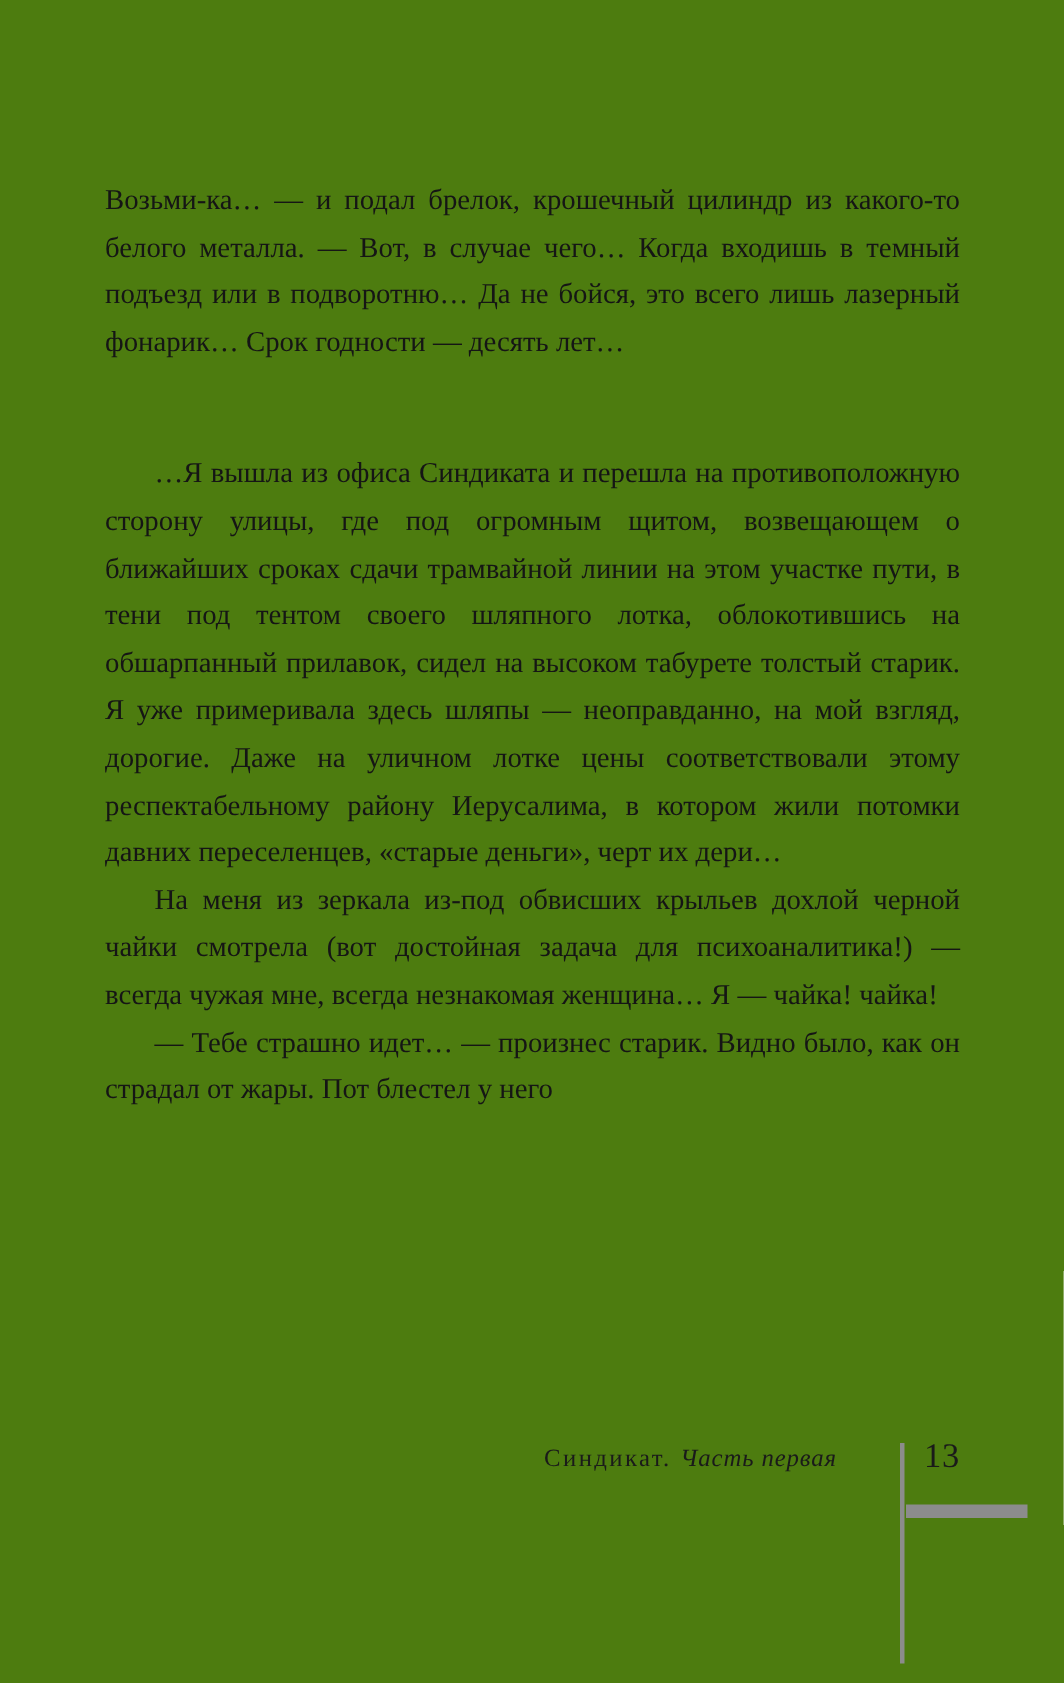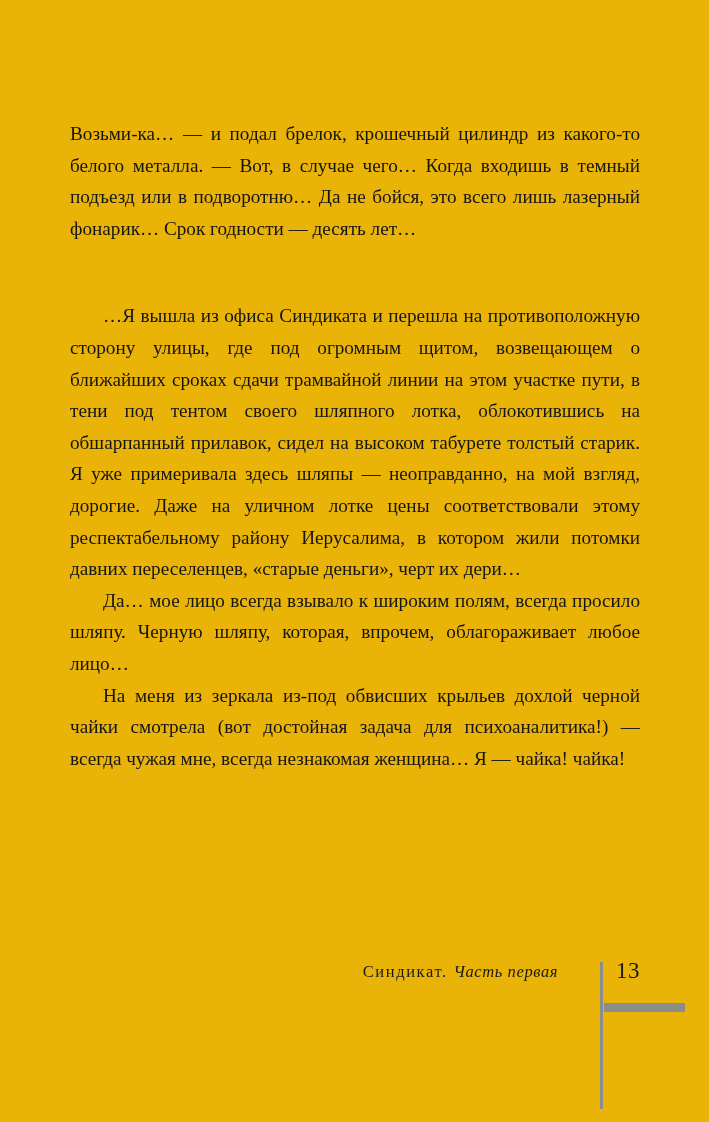--- a/index.html
+++ b/index.html
@@ -13,21 +13,21 @@
     position: relative;
     font-family: "Liberation Serif", serif;
     color: #1a1a1a;
     overflow: hidden;
   }
   .page {
     position: absolute;
     left: 0; top: 0;
     width: 709px;
     height: 1122px;
-    background: #eab308;
+    background: #4d7c0f;
   }
   .text-column {
     position: absolute;
     left: 70px;
     top: 118px;
     width: 570px;
   }
   p.para {
     margin: 0;
     font-size: 19.2px;
@@ -95,22 +95,22 @@
 
 <div class="page">
 
   <div class="text-column">
 
     <p class="para">Возьми-ка… — и подал брелок, крошечный цилиндр из какого-то белого металла. — Вот, в случае чего… Когда входишь в темный подъезд или в подворотню… Да не бойся, это всего лишь лазерный фонарик… Срок годности — десять лет…</p>
 
     <div class="block-gap"></div>
 
     <p class="para indent">…Я вышла из офиса Синдиката и перешла на противоположную сторону улицы, где под огромным щитом, возвещающем о ближайших сроках сдачи трамвайной линии на этом участке пути, в тени под тентом своего шляпного лотка, облокотившись на обшарпанный прилавок, сидел на высоком табурете толстый старик. Я уже примеривала здесь шляпы — неоправданно, на мой взгляд, дорогие. Даже на уличном лотке цены соответствовали этому респек­табельному району Иерусалима, в котором жили по­томки давних переселенцев, «старые деньги», черт их дери…</p>
-    <p class="para indent">Да… мое лицо всегда взывало к широким полям, всегда просило шляпу. Черную шляпу, которая, впрочем, облагораживает любое лицо…</p>
     <p class="para indent">На меня из зеркала из-под обвисших крыльев дохлой черной чайки смотрела (вот достойная задача для психоаналитика!) — всегда чужая мне, всегда незнакомая женщина… Я — чайка! чайка!</p>
+    <p class="para indent">— Тебе страшно идет… — произнес старик. Вид­но было, как он страдал от жары. Пот блестел у него</p>
 
   </div>
 
   <div class="rule-vertical"></div>
   <div class="rule-horizontal"></div>
 
   <div class="footer">
     <div class="footer-running-head">
       <span>Синдикат.</span>
       <span class="italic">Часть первая</span>

